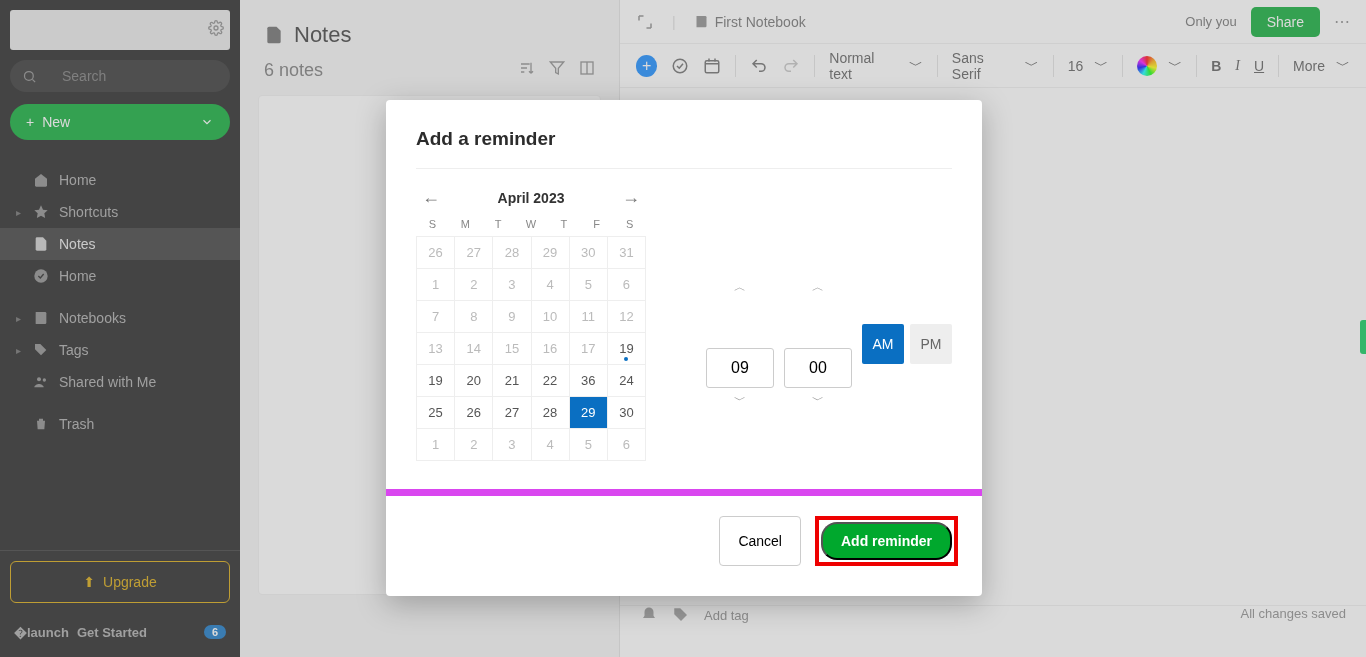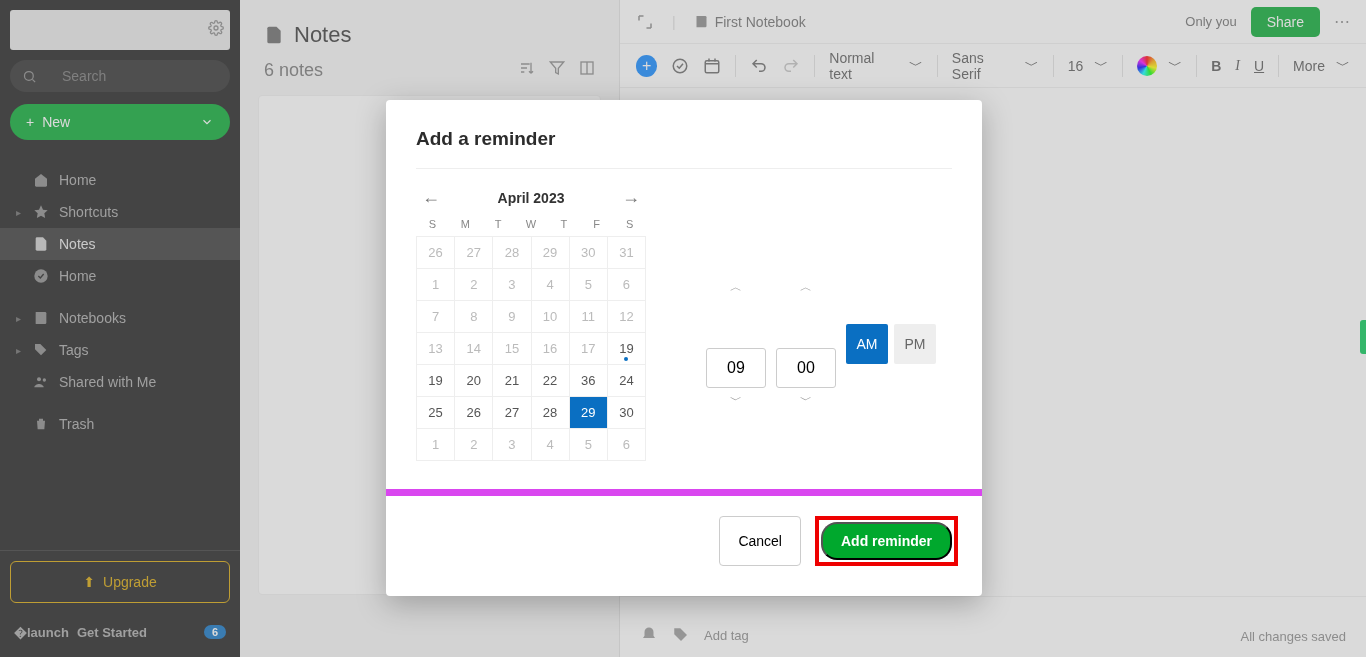--- a/index.html
+++ b/index.html
@@ -36,21 +36,21 @@
 .ed-top-l { display:flex; gap:18px; align-items:center; color:#6b6b6b; font-size:14px;}
 .ed-top-r { display:flex; gap:14px; align-items:center;}
 .share-btn { background:#00a82d; color:#fff; padding:7px 16px; border-radius:5px; font-size:14px; cursor:pointer;}
 .onlyyou { color:#6b6b6b; font-size:13px;}
 .toolbar { height:44px; border-bottom:1px solid #eee; display:flex; align-items:center; padding:0 16px; gap:14px; color:#555; font-size:14px;}
 .tb-sep { width:1px; height:22px; background:#e0e0e0;}
 .tb-ctrl { display:flex; align-items:center; gap:11px; cursor:pointer;}
 .circ-plus { width:22px; height:22px; border-radius:50%; background:#0a84ff; color:#fff; display:flex; align-items:center; justify-content:center; font-size:16px;}
 .color-ring { width:20px; height:20px; border-radius:50%; background:conic-gradient(red,orange,yellow,lime,cyan,blue,magenta,red);}
 .ed-body { height: calc(657px - 44px - 44px - 48px); }
-.ed-footer { position:absolute; bottom:13px; left:0; right:0; height:48px; border-top:1px solid #eee; display:flex; align-items:flex-end; justify-content:space-between; padding:0 20px; color:#888; font-size:13px;}
+.ed-footer { position:absolute; bottom:4px; left:0; right:0; height:48px; border-top:1px solid #eee; display:flex; align-items:flex-start; justify-content:space-between; padding:0 20px; color:#888; font-size:13px;}
 .ed-footer-l { display:flex; gap:14px; align-items:center;}
 
 .overlay { position:absolute; inset:0; background:rgba(150,150,150,0.35); }
 .modal { position:absolute; left:386px; top:100px; width:596px; background:#fff; border-radius:4px; box-shadow:0 8px 30px rgba(0,0,0,.25); padding:28px 30px 24px 30px; }
 .modal h2 { font-size:19px; color:#2c2c2c; font-weight:600; margin-bottom:18px;}
 .modal-hr { border:none; border-top:1px solid #eee; margin-bottom:18px;}
 .modal-body { display:flex; gap:60px;}
 .cal { width:230px;}
 .cal-head { display:flex; justify-content:space-between; align-items:center; padding:0 6px 6px 6px;}
 .cal-title { font-weight:600; color:#333; font-size:14px;}
@@ -58,21 +58,21 @@
 .cal-grid { display:grid; grid-template-columns: repeat(6, 1fr); border-left:1px solid #eee; border-top:1px solid #eee;}
 .cal-dow { text-align:center; font-size:11px; color:#888; padding:4px 0;}
 .cal-dow-row { display:grid; grid-template-columns: repeat(7,1fr); margin-bottom:2px;}
 .cal-cell { height:32px; display:flex; align-items:center; justify-content:center; font-size:13px; border-right:1px solid #eee; border-bottom:1px solid #eee; color:#555; cursor:pointer; position:relative;}
 .cal-cell.out { color:#bbb;}
 .cal-cell.sel { background:#0a6fc2; color:#fff;}
 .cal-cell.today::after { content:''; position:absolute; bottom:3px; width:4px; height:4px; background:#0a6fc2; border-radius:50%;}
 
 .time { display:flex; align-items:center; gap:10px; margin-top:40px;}
 .time-col { display:flex; flex-direction:column; align-items:center; gap:4px;}
-.time-inp { width:60px; height:40px; border:1px solid #ccc; border-radius:3px; text-align:center; font-size:16px;margin-top:48px;}
+.time-inp { width:68px; height:40px; border:1px solid #ccc; border-radius:3px; text-align:center; font-size:16px;margin-top:48px;}
 .chev { color:#999; font-size:12px; cursor:pointer; user-select:none;}
 .ampm { display:flex; gap:6px;}
 .ampm-btn { width:42px; height:40px; display:flex; align-items:center; justify-content:center; font-size:14px; cursor:pointer; border-radius:2px;}
 .ampm-btn.active { background:#0a6fc2; color:#fff;}
 .ampm-btn.inactive { background:#eee; color:#666;}
 
 .modal-ftr { border-top:7px solid #d946ef; margin:28px -30px 0 -30px; padding:20px 24px 6px 24px; display:flex; justify-content:flex-end; gap:14px;}
 .btn-cancel { border:1px solid #ccc; background:#fff; padding:9px 18px; border-radius:4px; font-size:14px; cursor:pointer;}
 .btn-add-wrap { border:4px solid #e00; padding:2px;}
 .btn-add { background:#00a82d; color:#fff; padding:9px 18px; border-radius:16px; font-size:14px; font-weight:600; cursor:pointer;}

